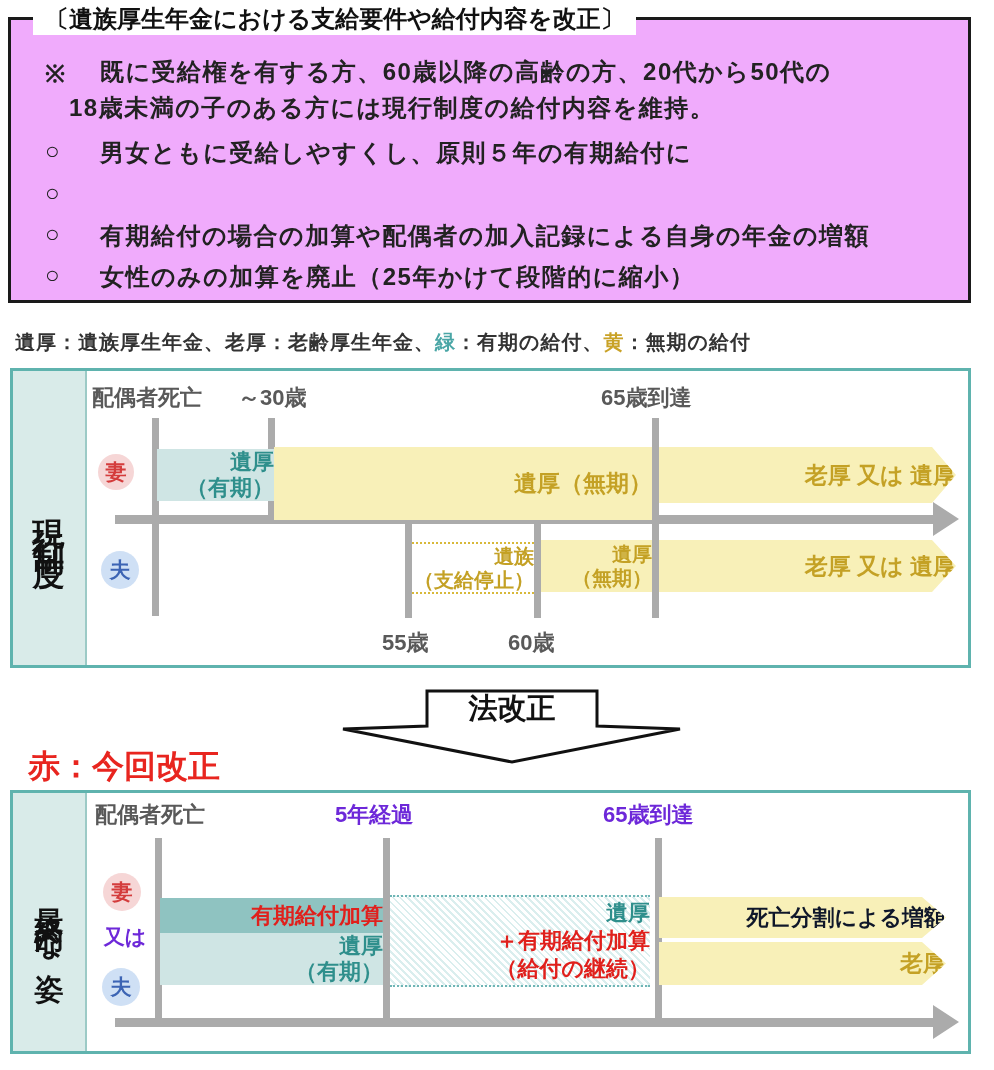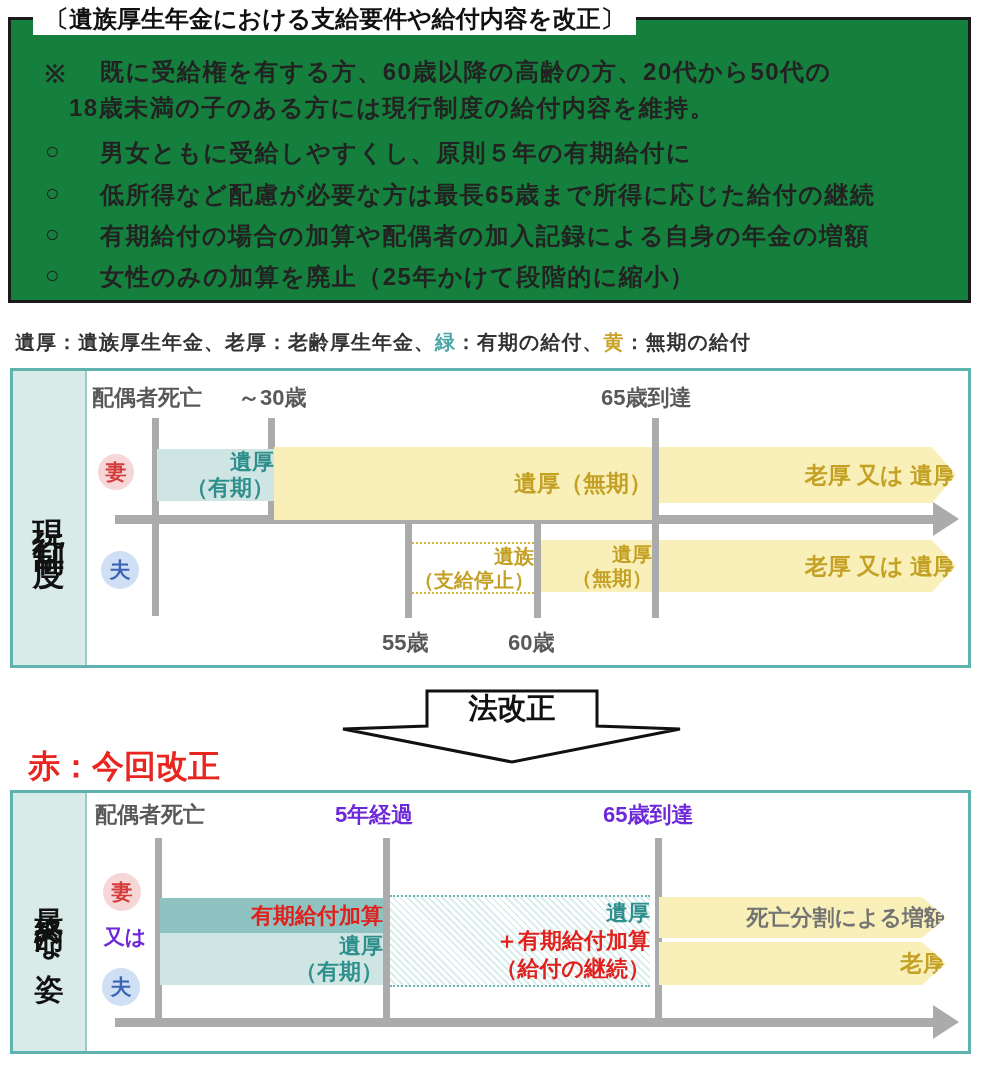--- a/index.html
+++ b/index.html
@@ -3,21 +3,21 @@
 <meta charset="utf-8">
 <style>
   html,body{margin:0;padding:0;background:#fff;}
   #root{
     position:relative;width:994px;height:1070px;background:#fff;overflow:hidden;
     font-family:"Liberation Sans",sans-serif;color:#1a1a1a;
   }
 
   
   .top-box{position:absolute;left:8px;top:17px;width:963px;height:286px;
-    border:3px solid #1a1a1a;background:#15803d;box-sizing:border-box;padding-left:45px;}
+    border:3px solid #1a1a1a;background:#f0abfc;box-sizing:border-box;padding-left:45px;}
   .top-title{position:absolute;top:-17px;left:22px;background:#fff;padding:0 12px;
     font-size:24px;font-weight:bold;white-space:nowrap;color:#111;}
   .tb-marker{position:absolute;left:34px;font-size:24px;font-weight:600;color:#222;}
   .tb-text{position:absolute;left:89px;font-size:24px;font-weight:600;color:#222;
     letter-spacing:1.5px;white-space:nowrap;}
 
   
   .legend{position:absolute;left:15px;top:329px;font-size:20px;font-weight:700;
     color:#333;white-space:nowrap;letter-spacing:1px;}
   .lg-green{color:#4aa6a6;}
@@ -76,21 +76,20 @@
     <div class="top-title">〔遺族厚生年金における支給要件や給付内容を改正〕</div>
 
     <div class="tb-marker" style="top:36px;">※</div>
     <div class="tb-text" style="top:36px;">既に受給権を有する方、60歳以降の高齢の方、20代から50代の</div>
     <div class="tb-text" style="top:72px;left:58px;">18歳未満の子のある方には現行制度の給付内容を維持。</div>
 
     <div class="tb-marker" style="top:117px;">○</div>
     <div class="tb-text" style="top:117px;">男女ともに受給しやすくし、原則５年の有期給付に</div>
 
     <div class="tb-marker" style="top:159px;">○</div>
-    <div class="tb-text" style="top:159px;">低所得など配慮が必要な方は最長65歳まで所得に応じた給付の継続</div>
 
     <div class="tb-marker" style="top:200px;">○</div>
     <div class="tb-text" style="top:200px;">有期給付の場合の加算や配偶者の加入記録による自身の年金の増額</div>
 
     <div class="tb-marker" style="top:241px;">○</div>
     <div class="tb-text" style="top:241px;">女性のみの加算を廃止（25年かけて段階的に縮小）</div>
   </div>
 
   <div class="legend"><span>遺厚：遺族厚生年金、老厚：老齢厚生年金、</span><span class="lg-green">緑</span><span>：有期の給付、</span><span class="lg-yellow">黄</span><span>：無期の給付</span></div>
 
@@ -179,20 +178,20 @@
       <div>（有期）</div>
     </div>
 
     <div class="cellbox hatch-box" style="left:377px;top:102px;width:260px;height:92px;font-size:22px;line-height:28px;">
       <div class="l-teal">遺厚</div>
       <div class="l-red">＋有期給付加算</div>
       <div class="l-red">（給付の継続）</div>
     </div>
 
     <div class="cellbox yellow-box pentagon" style="left:646px;top:104px;width:287px;height:41px;">
-      <div class="l-red" style="color:#737373;font-size:22px;font-weight:bold;">死亡分割による増額</div>
+      <div class="l-red" style="color:#0f172a;font-size:22px;font-weight:bold;">死亡分割による増額</div>
     </div>
     <div class="cellbox yellow-box pentagon" style="left:646px;top:149px;width:287px;height:43px;font-size:23px;padding-left:8px;">
       <div>老厚</div>
     </div>
   </div>
 
 </div>
 
 </body></html>

